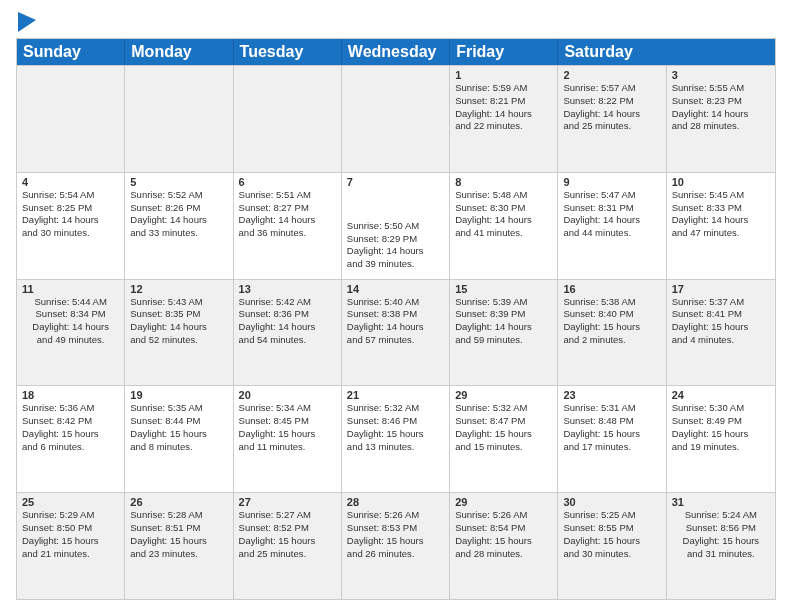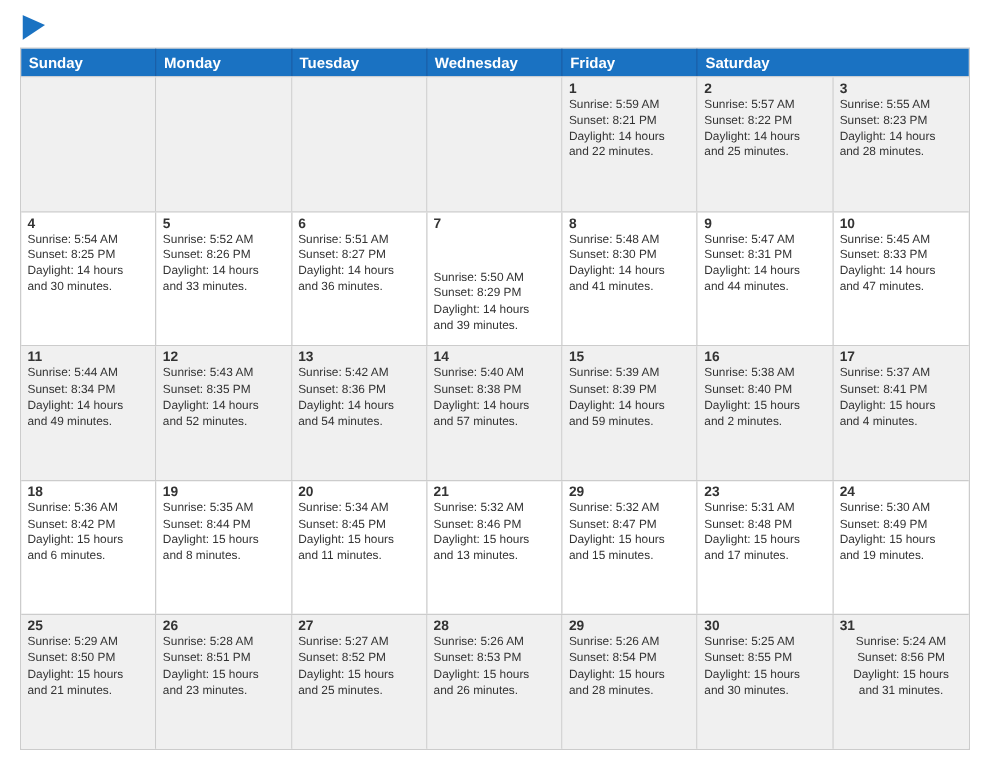--- a/index.html
+++ b/index.html
@@ -47,21 +47,21 @@
       flex-direction: column;
       border: 1px solid #ccc;
     }
     .cal-header {
       display: grid;
       grid-template-columns: repeat(7, 1fr);
       background: #1a72c2;
     }
     .cal-header-cell {
       color: #fff;
-      font-size: 12px;
+      font-size: 16px;
       font-weight: bold;
       padding: 4px 6px;
       border-right: 1px solid #1a5fa8;
     }
     .cal-header-cell:last-child { border-right: none; }
     .cal-body {
       flex: 1;
       display: flex;
       flex-direction: column;
     }
@@ -200,21 +200,21 @@
             <div class="day-num">10</div>
             <div class="cell-text" style="white-space: pre-line;">Sunrise: 5:45 AM
 Sunset: 8:33 PM
 Daylight: 14 hours
 and 47 minutes.</div>
           </div>
         </div>
         <div class="cal-row">
           <div class="cal-cell shaded">
             <div class="day-num">11</div>
-            <div class="cell-text" style="white-space: pre-line;">Sunrise: 5:44 AM
+            <div class="cell-text" style="white-space: pre-line; text-align: center;">Sunrise: 5:44 AM
 Sunset: 8:34 PM
 Daylight: 14 hours
 and 49 minutes.</div>
           </div>
           <div class="cal-cell shaded">
             <div class="day-num">12</div>
             <div class="cell-text" style="white-space: pre-line;">Sunrise: 5:43 AM
 Sunset: 8:35 PM
 Daylight: 14 hours
 and 52 minutes.</div>

